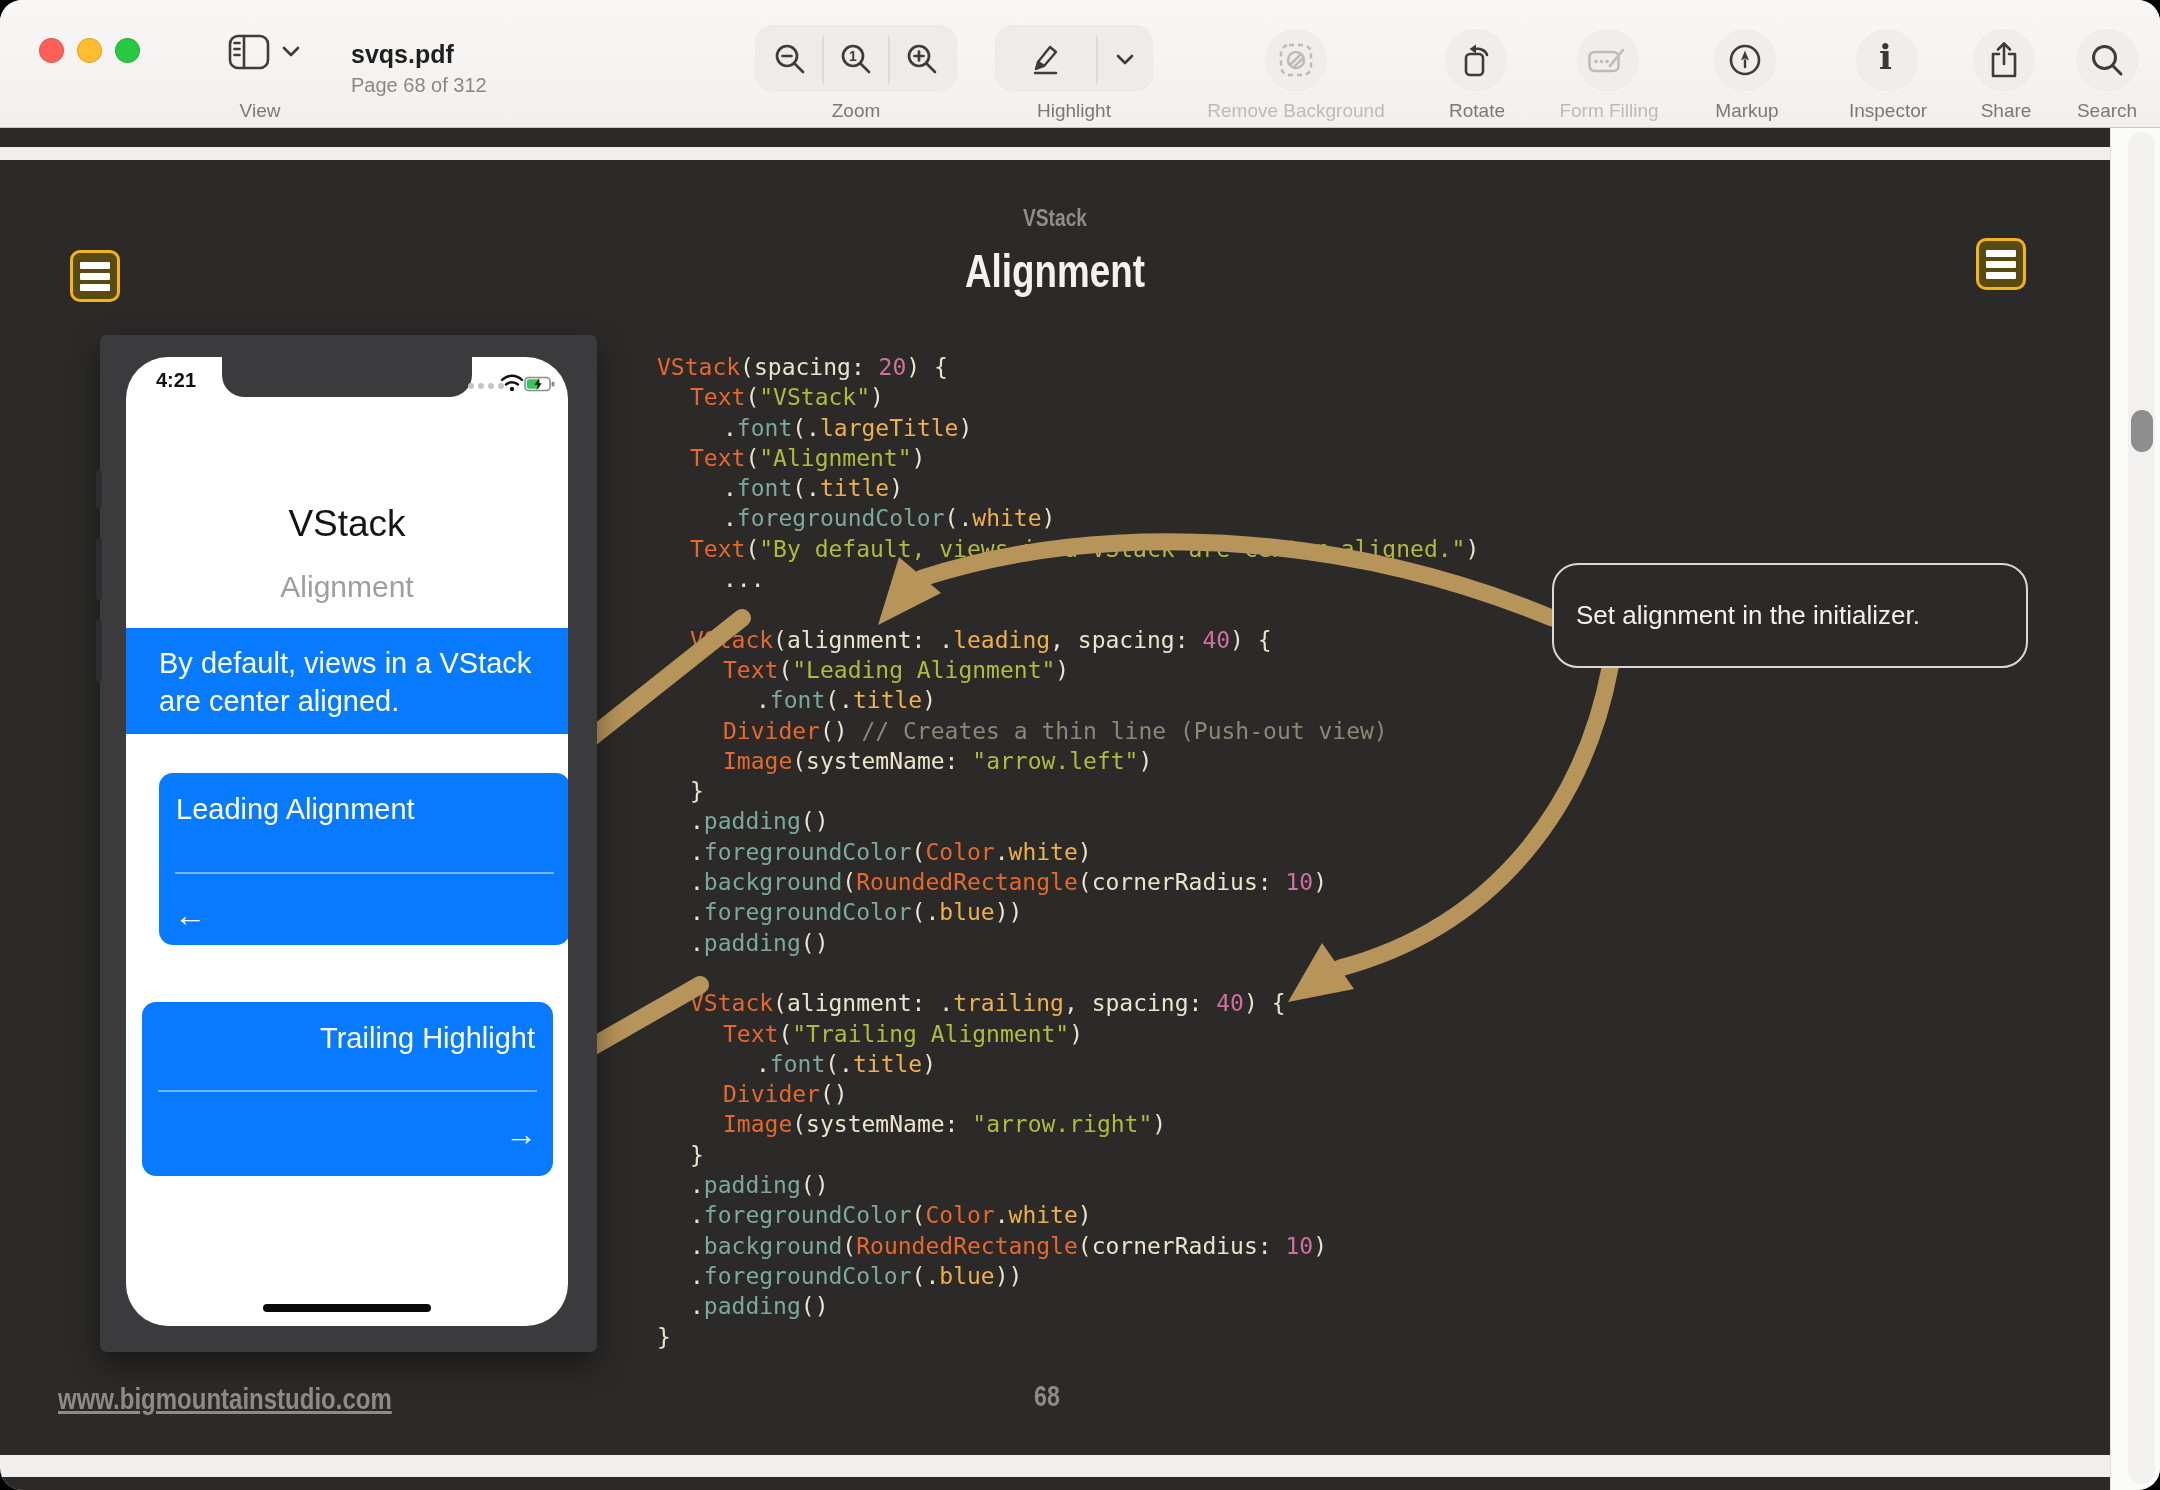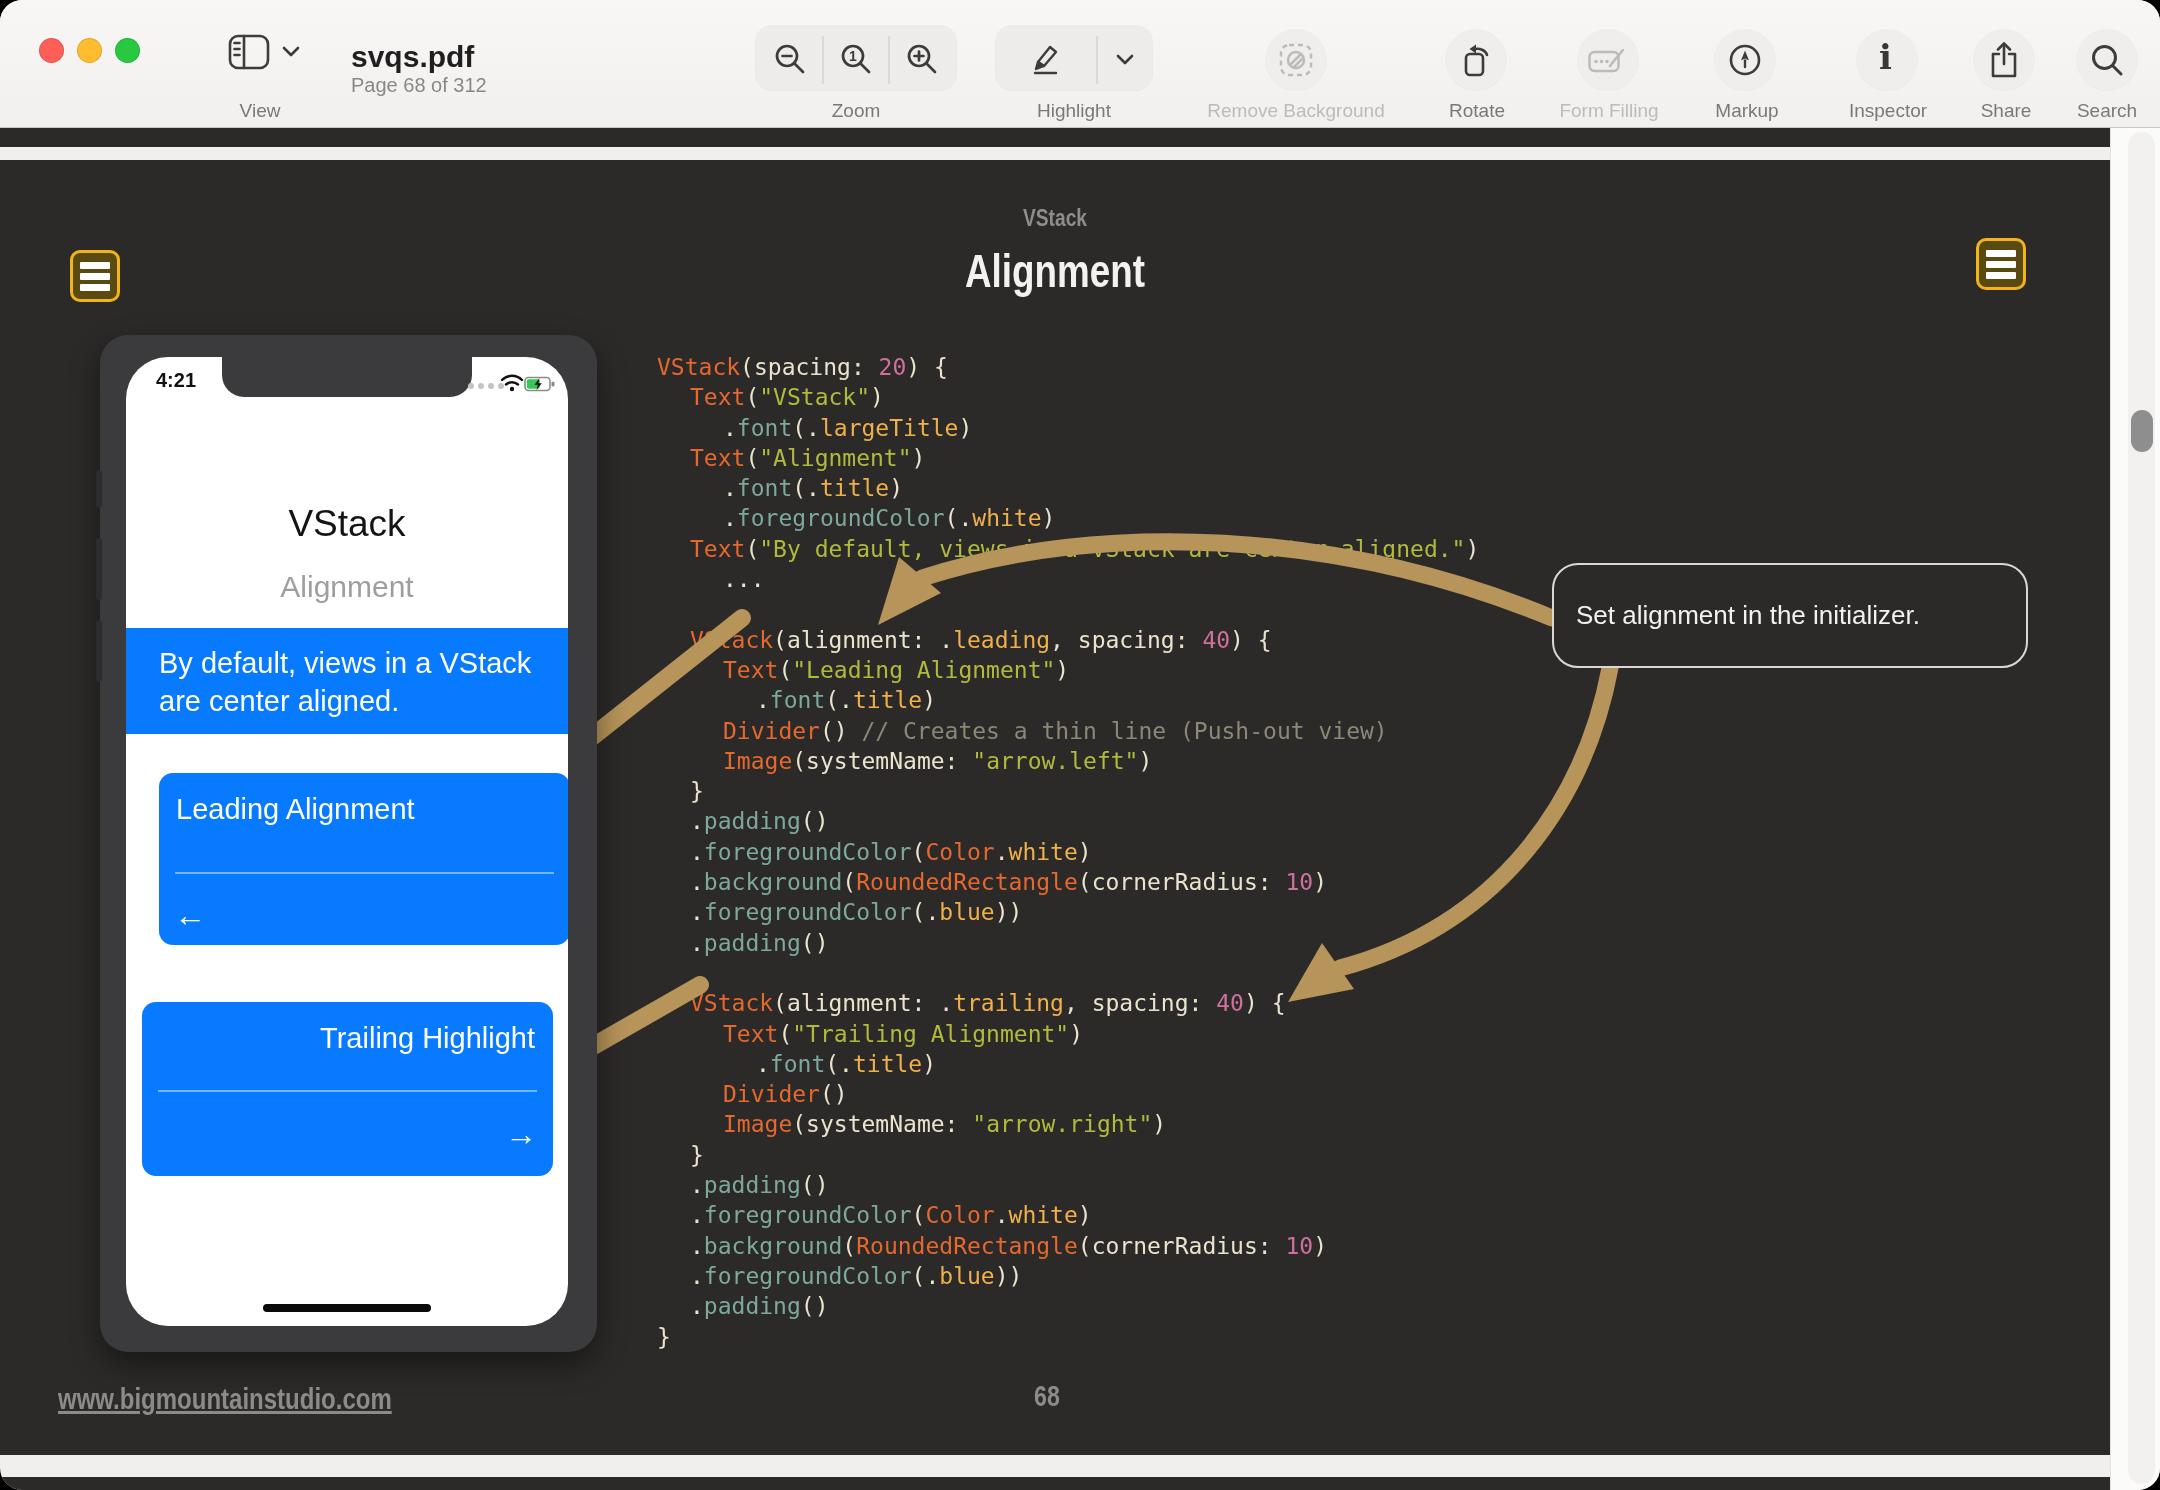--- a/index.html
+++ b/index.html
@@ -8,21 +8,21 @@
   #chrome{position:absolute;left:0;top:0;width:2160px;height:1490px;border-radius:22px;overflow:hidden;background:#f0efed;}
   
   #toolbar{position:absolute;left:0;top:0;width:2160px;height:128px;background:linear-gradient(#f8f7f6,#f2f0ee);border-bottom:1px solid #c9c7c5;}
   .tl{position:absolute;top:38px;width:25px;height:25px;border-radius:50%;border:1px solid rgba(0,0,0,.12);}
   .lab{position:absolute;top:100px;transform:translateX(-50%);font-size:19px;color:#7b7977;white-space:nowrap;}
   .lab.dis{color:#bdbbb9;}
   .pill{position:absolute;top:26px;height:64px;background:#edecea;border-radius:16px;box-shadow:0 0 0 1px rgba(0,0,0,.04);}
   .circ{position:absolute;top:30px;width:60px;height:60px;border-radius:50%;background:#efeeec;box-shadow:0 0 0 1px rgba(0,0,0,.03);}
   .icn{position:absolute;}
   .vdiv{position:absolute;top:36px;width:1.5px;height:48px;background:#dcdad8;}
-  #wtitle{position:absolute;left:351px;top:40px;font-size:30px;font-weight:bold;color:#1f1f1f;}
+  #wtitle{position:absolute;left:351px;top:40px;font-size:25px;font-weight:bold;color:#1f1f1f;}
   #wsub{position:absolute;left:351px;top:74px;font-size:20px;color:#8a8886;}
   
   #doc{position:absolute;left:0;top:128px;width:2160px;height:1326px;background:#f0efed;}
   .darkpage{position:absolute;left:0;width:2110px;background:#2b2a28;}
   #page{position:absolute;left:0;top:32px;width:2110px;height:1295px;background:#2b2a28;}
   #pgprev{top:0;height:19px;}
   #pgnext{top:1349px;height:13px;}
   
   #sbcol{position:absolute;left:2110px;top:0;width:50px;height:1362px;background:#fbfbfa;border-left:1px solid #e2e1df;}
   #sbtrack{position:absolute;left:17px;top:4px;width:27px;height:1352px;background:#f2f1ef;border-radius:14px;}
@@ -37,21 +37,21 @@
   #code{position:absolute;left:657px;top:192px;font-family:"DejaVu Sans Mono","Liberation Mono",monospace;font-size:23px;}
   #code .ln{height:30.3px;line-height:30.3px;white-space:pre;}
   .k{color:var(--tk);} .m{color:var(--tm);} .g{color:var(--tg);}
   .s{color:var(--ts);} .n{color:var(--tn);} .p{color:var(--tp);} .c{color:var(--tc);}
   
   #callout{position:absolute;left:1552px;top:403px;width:476px;height:105px;border:2.5px solid #d9d8d6;border-radius:26px;background:#2b2a28;display:flex;align-items:center;padding-left:22px;font-size:26px;color:#f2f1ef;}
   
   #furl{position:absolute;left:58px;top:1222px;font-size:30px;color:#8c8b89;text-decoration:underline;transform-origin:left;}
   #fnum{position:absolute;left:987px;top:1220px;width:120px;text-align:center;font-size:29px;color:#8c8b89;}
   
-  #frame{position:absolute;left:100px;top:175px;width:497px;height:1017px;background:#3b3b3d;border-radius:28px;box-shadow:0 12px 30px rgba(0,0,0,.45);padding-left:42px;}
+  #frame{position:absolute;left:100px;top:175px;width:497px;height:1017px;background:#3b3b3d;border-radius:7px;box-shadow:0 12px 30px rgba(0,0,0,.45);padding-left:42px;}
   .sidebtn{position:absolute;left:-4px;width:6px;background:#2d2d2f;border-radius:3px;}
   #screen{position:absolute;left:26px;top:22px;width:442px;height:969px;background:#fff;border-radius:42px;overflow:hidden;}
   #notch{position:absolute;left:96px;top:0;width:250px;height:40px;background:#3b3b3d;border-radius:0 0 22px 22px;}
   #ptime{position:absolute;left:30px;top:12px;font-size:20px;font-weight:bold;color:#111;}
   #sigdots{position:absolute;left:342px;top:26px;display:flex;gap:4px;}
   #sigdots i{width:6px;height:6px;border-radius:50%;background:#c4c4c4;}
   #appttl{position:absolute;left:0;top:146px;width:100%;text-align:center;font-size:37px;color:#141414;}
   #appsub{position:absolute;left:0;top:213px;width:100%;text-align:center;font-size:30px;color:#9e9e9e;}
   #band{position:absolute;left:0;top:271px;width:100%;height:106px;background:var(--blue);color:#fff;font-size:29px;line-height:38px;padding:16px 0 0 33px;}
   .bluebox{position:absolute;left:16px;width:411px;background:var(--blue);border-radius:14px;color:#fff;font-size:29px;}

